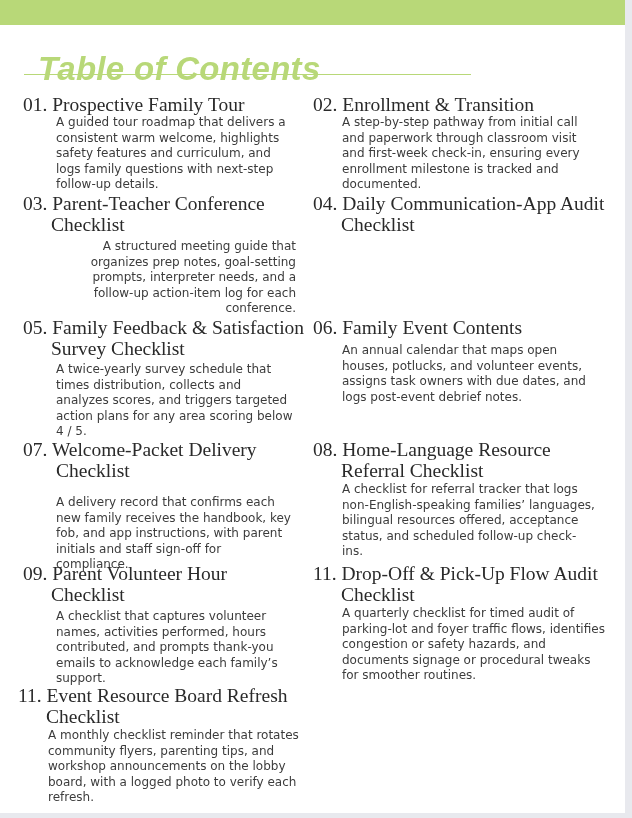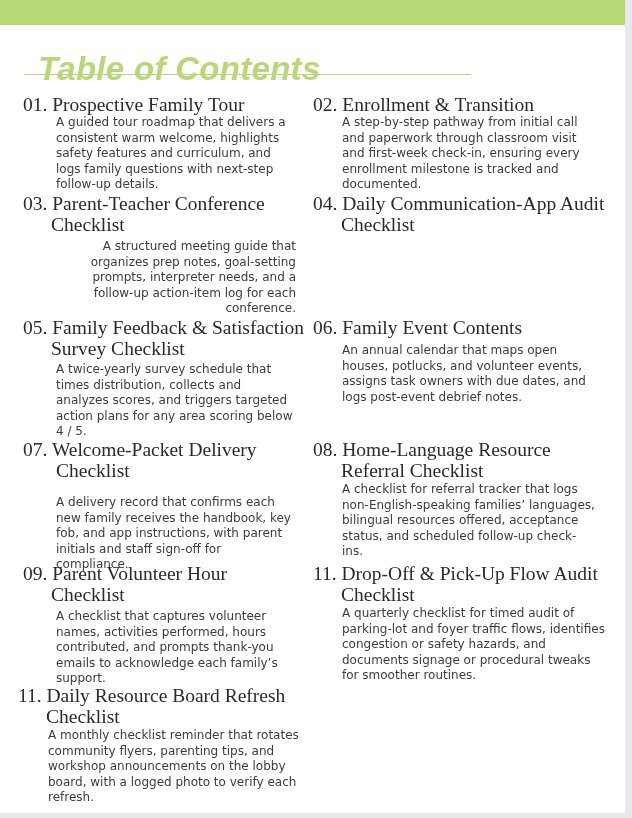--- a/index.html
+++ b/index.html
@@ -136,18 +136,18 @@
       <span>11.</span>
       <span>Drop-Off &amp; Pick-Up Flow Audit</span>
       <span class="cont" style="padding-left:28px;">Checklist</span>
     </h2>
     <p style="padding-left:29px; width:265px; margin-top:1px;">A quarterly checklist for  timed audit of parking-lot and foyer traffic flows, identifies congestion or safety hazards, and documents signage or procedural tweaks for smoother routines.</p>
   </div>
 
   <div class="entry" style="left:18px; top:685px; width:295px;">
     <h2>
       <span>11.</span>
-      <span>Daily Resource Board Refresh</span>
+      <span>Event Resource Board Refresh</span>
       <span class="cont" style="padding-left:28px;">Checklist</span>
     </h2>
     <p style="padding-left:30px; width:265px; margin-top:1px;">A monthly checklist reminder that rotates community flyers, parenting tips, and workshop announcements on the lobby board, with a logged photo to verify each refresh.</p>
   </div>
 </div>
 
 </body></html>

